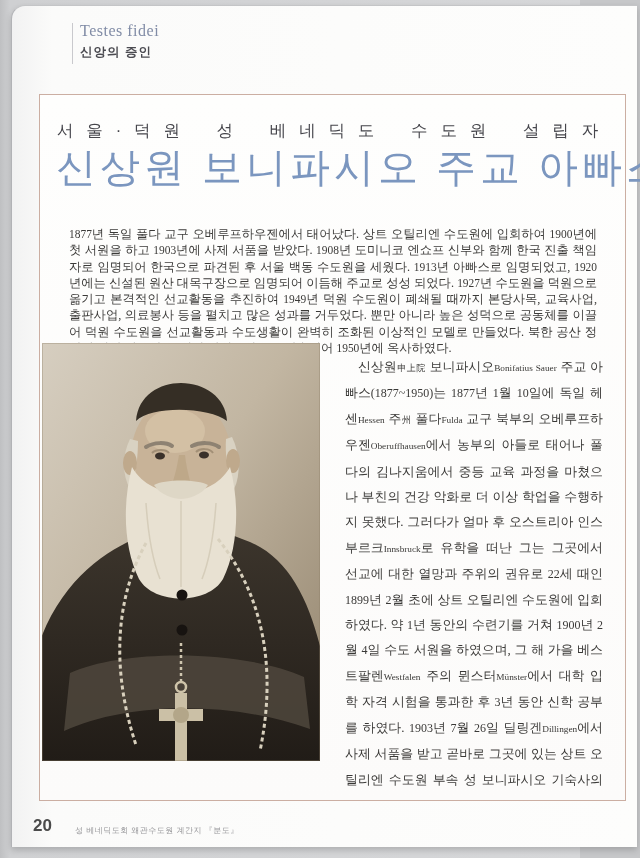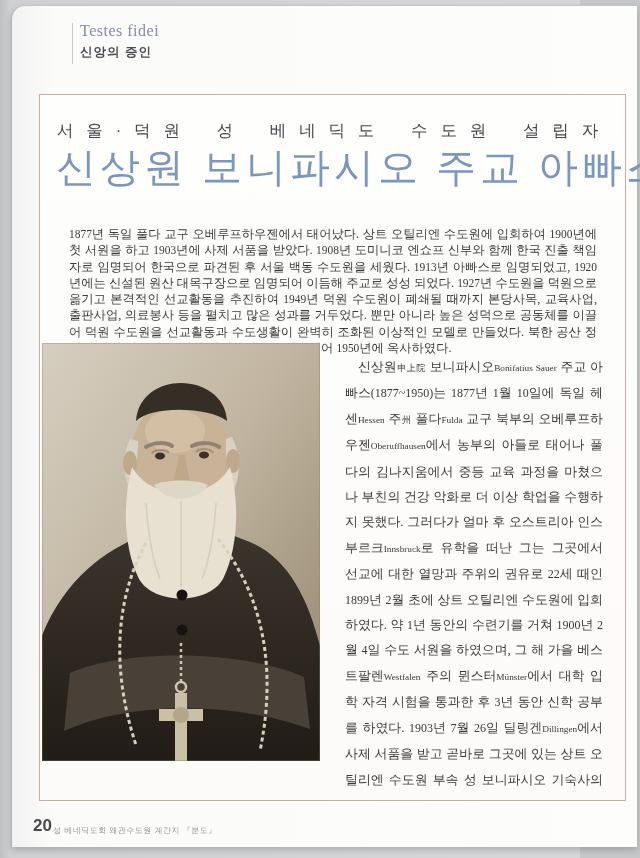--- a/index.html
+++ b/index.html
@@ -42,21 +42,21 @@
     font-size:12.9px;line-height:25.4px;color:#3a3937;
     text-align:justify;word-break:break-all;}
   .body-col p{margin:12px;text-indent:1em;}
   
   .lat{font-family:"Liberation Serif","DejaVu Serif",serif;font-size:.72em;letter-spacing:0;}
   .num{font-family:"Liberation Serif","DejaVu Serif",serif;font-size:.93em;letter-spacing:0;}
   .han{font-family:"Liberation Serif","DejaVu Serif",serif;font-size:.70em;letter-spacing:0;}
   
   .footer{position:absolute;left:21px;top:810px;display:flex;align-items:flex-end;}
   .page-number{font-size:17px;font-weight:bold;color:#4a4a4a;}
-  .journal-label{margin-left:1px;font-size:8px;color:#97979a;letter-spacing:.5px;}
+  .journal-label{margin-left:23px;font-size:8px;color:#97979a;letter-spacing:.5px;}
 </style>
 </head>
 <body>
 
 <div class="root">
   <div class="sheet">
 
     <div class="header-rule"></div>
     <div class="series-title">Testes fidei</div>
     <div class="series-subtitle">신앙의 증인</div>

